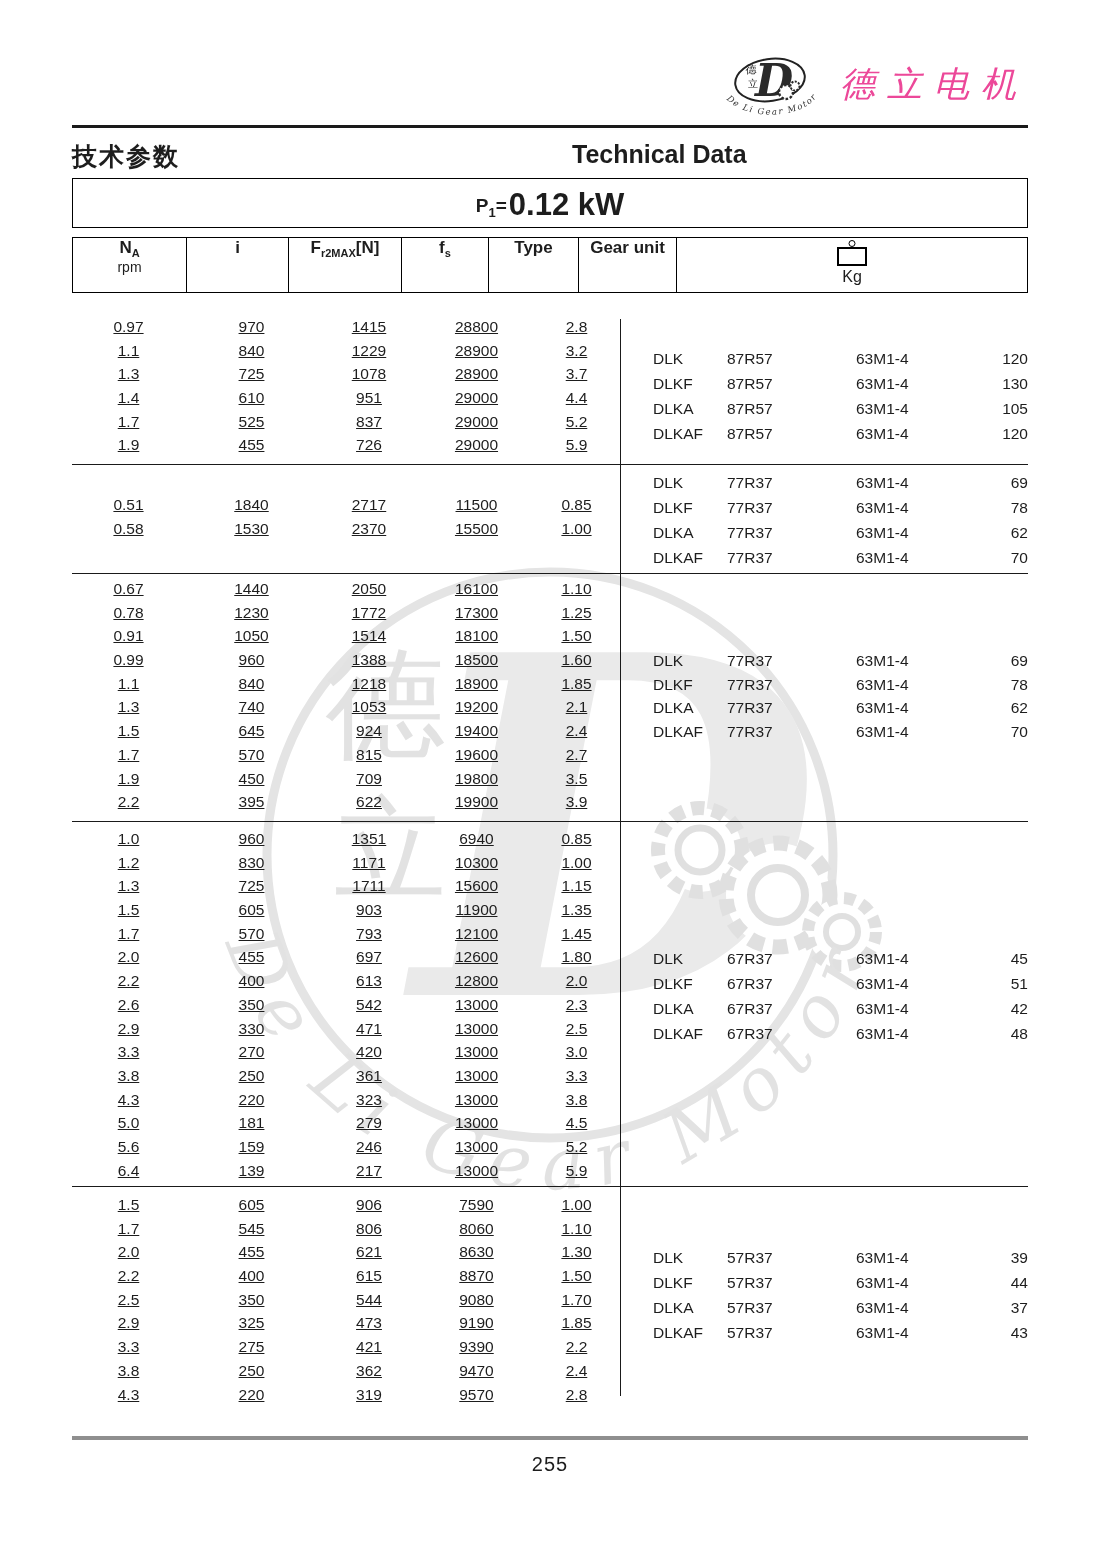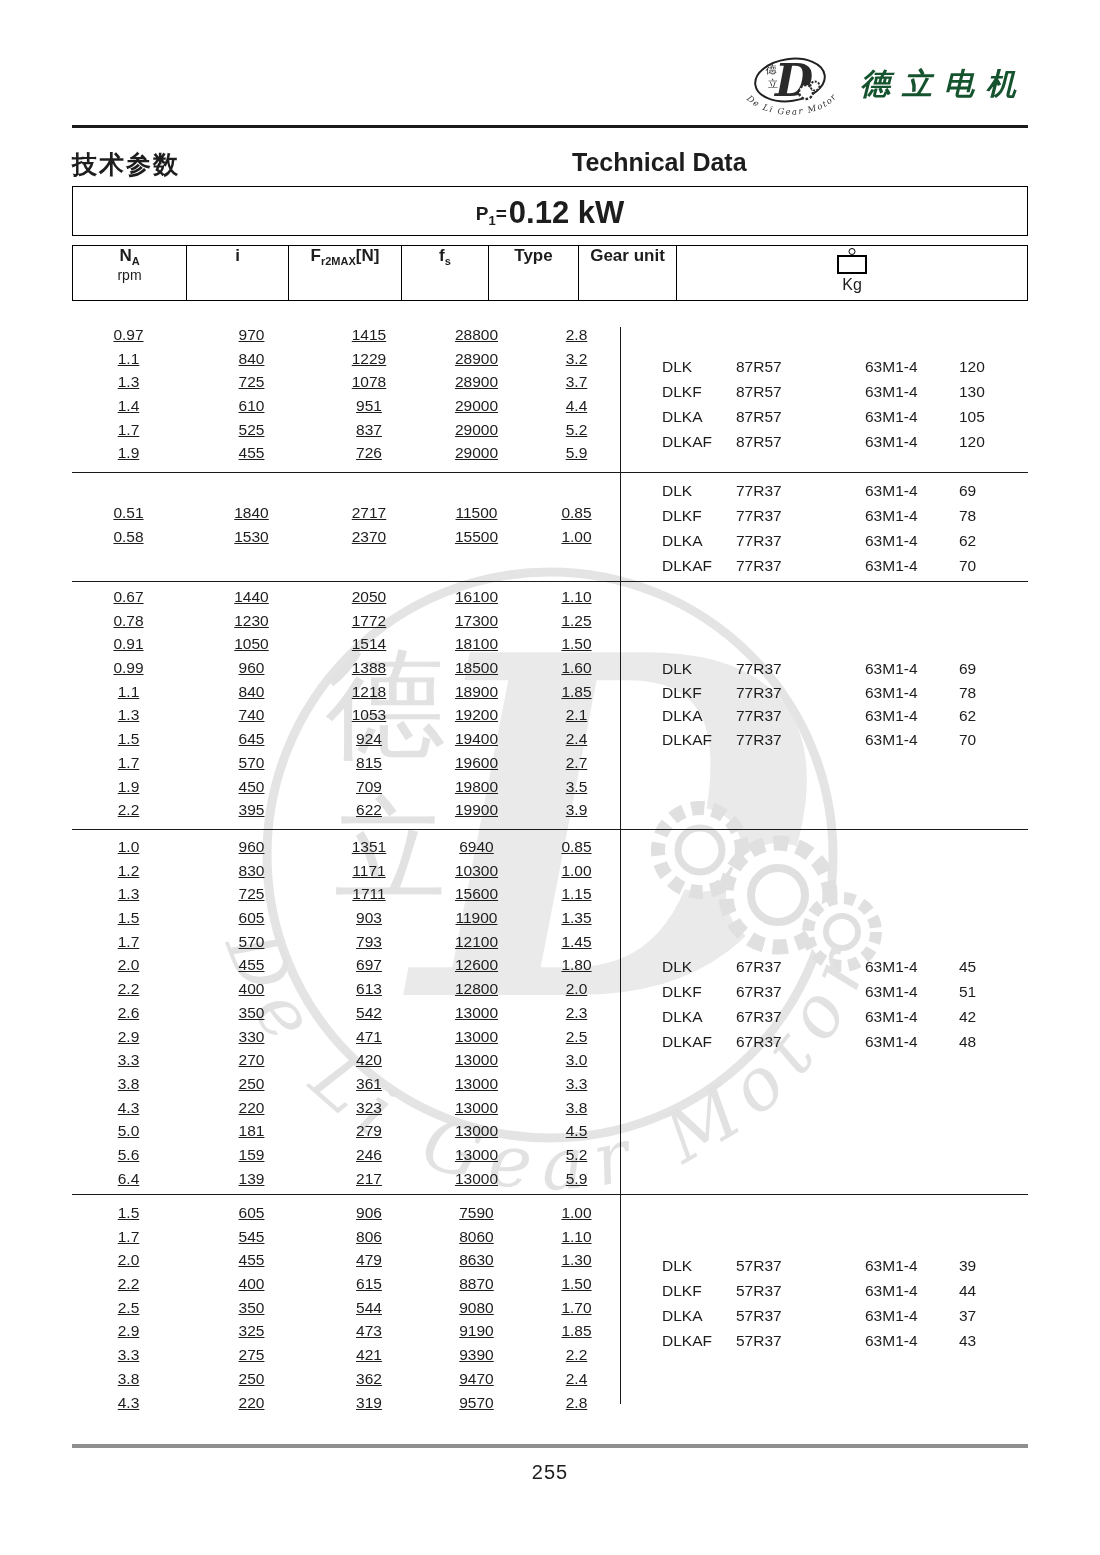--- a/index.html
+++ b/index.html
@@ -4,26 +4,26 @@
 <style>
   html,body{margin:0;padding:0;background:#fff;}
   .page{position:relative;width:1100px;height:1555px;background:#fff;overflow:hidden;
         font-family:"Liberation Sans","DejaVu Sans",sans-serif;color:#1d1d1d;}
   .watermark{position:absolute;left:0;top:0;z-index:0;pointer-events:none;}
   .content{position:relative;z-index:1;padding:0 72px;}
 
   
   .brand-row{display:flex;justify-content:flex-end;align-items:center;gap:14px;
              padding-top:44px;height:80px;}
-  .brand-name{font-family:"DejaVu Serif",serif;font-weight:bold;font-style:italic;
-              font-size:30px;letter-spacing:12px;color:#14532d;line-height:1;white-space:nowrap;}
+  .brand-name{font-family:"DejaVu Serif",serif;font-weight:normal;font-style:italic;
+              font-size:35px;letter-spacing:12px;color:#ec4899;line-height:1;white-space:nowrap;}
   .top-rule{height:3px;background:#1a1a1a;margin-top:1px;}
 
   
-  .titles{position:relative;height:40px;margin-top:16px;}
+  .titles{position:relative;height:40px;margin-top:8px;}
   .title-cn{position:absolute;left:0;top:4px;font-size:25px;font-weight:bold;letter-spacing:2px;}
   .title-en{position:absolute;left:500px;top:4px;font-size:25px;font-weight:bold;}
 
   
   .power-box{height:50px;border:1px solid #000;display:flex;align-items:flex-end;
              justify-content:center;font-weight:bold;margin-top:2px;box-sizing:border-box;
              padding-bottom:8px;background:#fff;}
   .power-prefix{font-size:19px;line-height:1;}
   .power-prefix sub{font-size:13px;}
   .power-value{font-size:31px;line-height:0.9;margin-left:2px;}
@@ -51,27 +51,27 @@
   .b0{height:171px;--pt:22px;--vt:53px;--vrh:25px;}
   .b1{height:109px;--pt:28px;--vt:5px;--vrh:25px;}
   .b2{height:248px;--pt:3px;--vt:75px;--vrh:23.7px;}
   .b3{height:365px;--pt:5px;--vt:124px;--vrh:25px;}
   .b4{height:250px;--pt:6px;--vt:58px;--vrh:25px;}
   .left{width:548px;padding-top:var(--pt);box-sizing:border-box;}
   .lrow{display:flex;height:23.7px;line-height:23.7px;}
   .lc{display:block;text-align:center;font-size:15.5px;}
   .lc0{width:113px}.lc1{width:133px}.lc2{width:102px}.lc3{width:113px}.lc4{width:87px}
   .right{width:408px;position:relative;}
-  .vgroup{position:absolute;left:9px;top:var(--vt);width:100%;}
+  .vgroup{position:absolute;left:0;top:var(--vt);width:100%;}
   .vrow{display:flex;height:var(--vrh);line-height:var(--vrh);font-size:15.5px;}
   .rc{display:block;box-sizing:border-box;}
   .rc-type{width:88px;padding-left:33px;}
   .rc-gear{width:110px;padding-left:19px;}
   .rc-motor{width:132px;padding-left:38px;}
-  .rc-kg{width:78px;text-align:left;}
+  .rc-kg{width:78px;text-align:right;}
 
   
   .footer-rule{height:4px;background:#8f8f8f;}
   .page-num{text-align:center;font-size:20px;margin-top:13px;letter-spacing:1px;}
 
   .wm-serif{font-family:"DejaVu Serif",serif;}
 </style>
 </head>
 <body>
 
@@ -526,21 +526,21 @@
             <div class="lrow">
               <span class="lc lc0">1.7</span>
               <span class="lc lc1">545</span>
               <span class="lc lc2">806</span>
               <span class="lc lc3">8060</span>
               <span class="lc lc4">1.10</span>
             </div>
             <div class="lrow">
               <span class="lc lc0">2.0</span>
               <span class="lc lc1">455</span>
-              <span class="lc lc2">479</span>
+              <span class="lc lc2">621</span>
               <span class="lc lc3">8630</span>
               <span class="lc lc4">1.30</span>
             </div>
             <div class="lrow">
               <span class="lc lc0">2.2</span>
               <span class="lc lc1">400</span>
               <span class="lc lc2">615</span>
               <span class="lc lc3">8870</span>
               <span class="lc lc4">1.50</span>
             </div>

